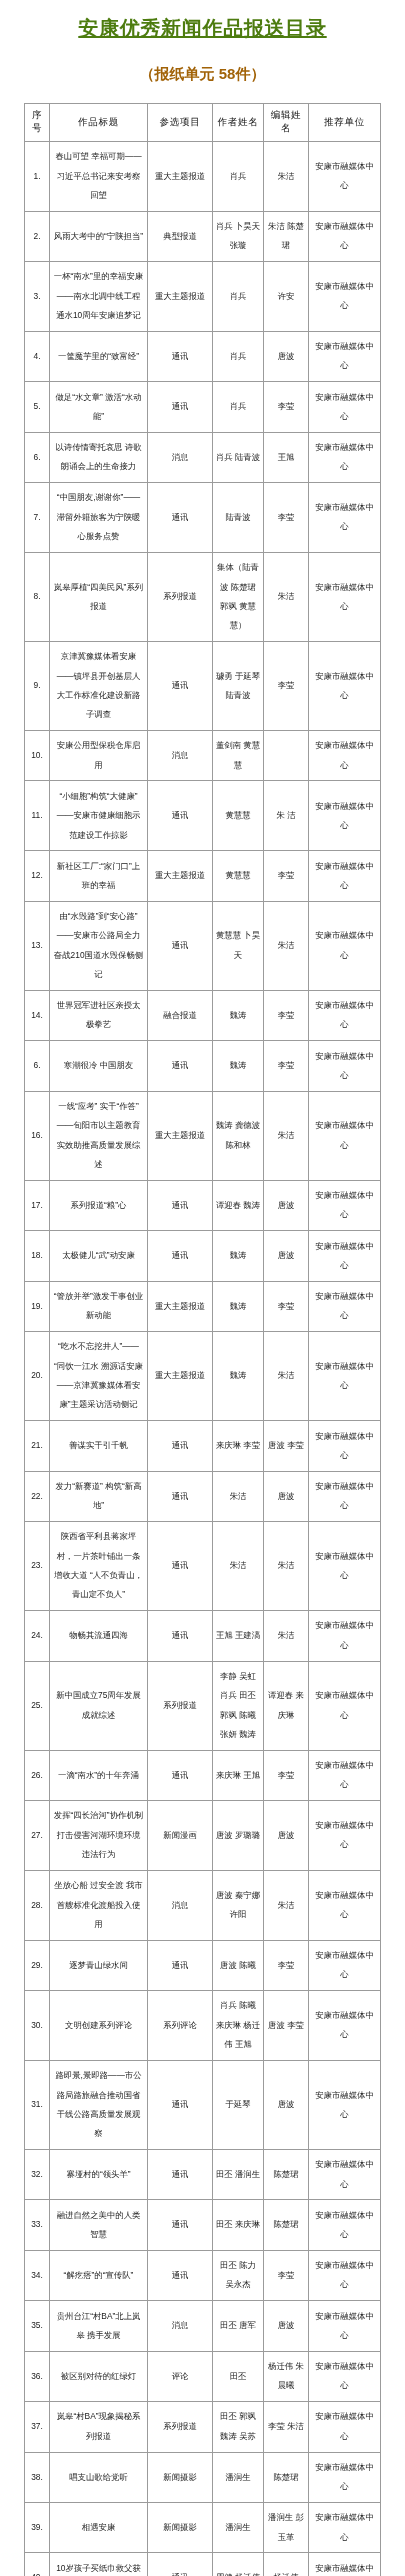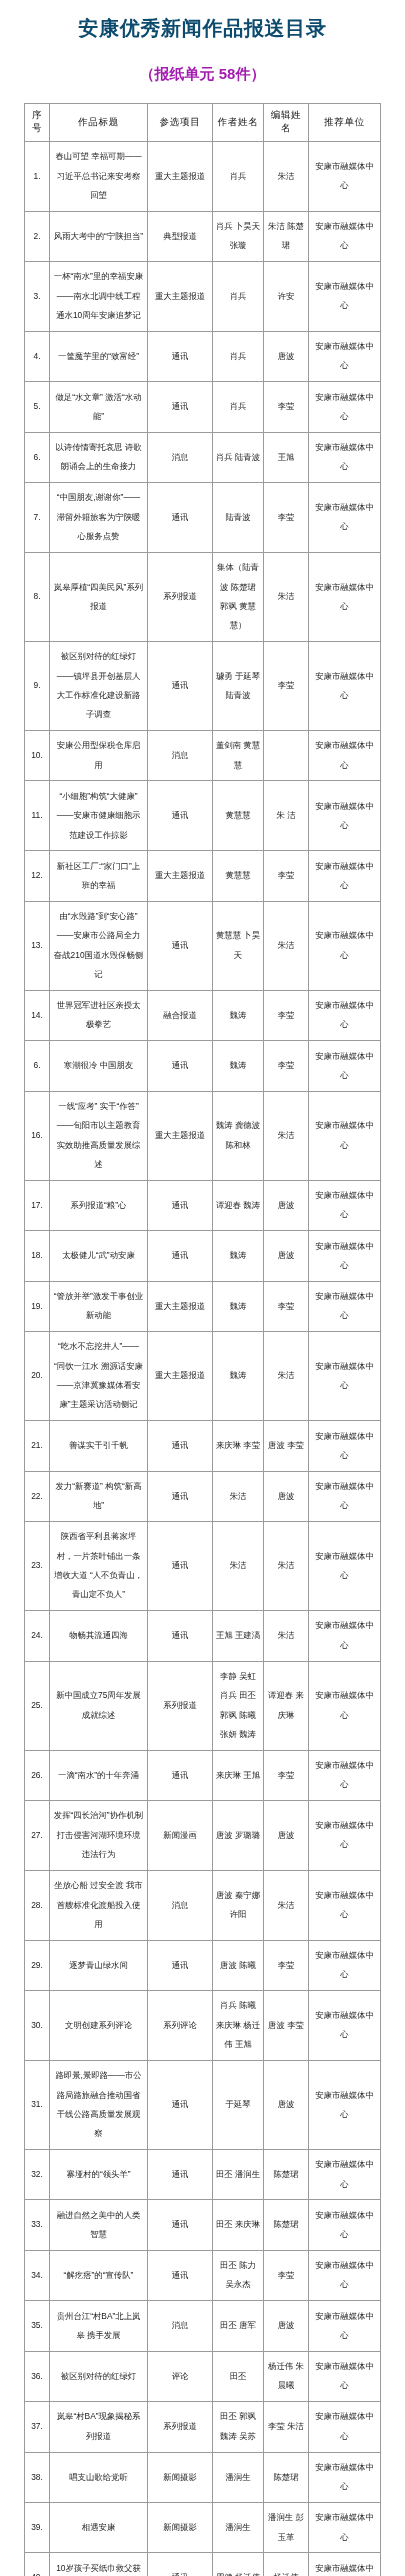--- a/index.html
+++ b/index.html
@@ -4,25 +4,25 @@
 <style>
   html,body{margin:0;padding:0;background:#ffffff;}
   body{
     width:405px;min-height:2576px;margin:0 auto;
     font-family:"Liberation Sans","DejaVu Sans",sans-serif;
     color:#1c1c1c;-webkit-font-smoothing:antialiased;
   }
   .page{padding-top:15px;}
   .doc-title{
     margin:0;text-align:center;
-    font-size:20px;font-weight:700;letter-spacing:0.7px;color:#0c4a6e;
+    font-size:20px;font-weight:700;letter-spacing:0.7px;color:#4d7c0f;text-decoration:underline;
   }
   .doc-subtitle{
     margin-top:23px;text-align:center;
-    font-size:15px;font-weight:600;color:#a21caf;
+    font-size:15px;font-weight:600;color:#a16207;
   }
   table.works{
     margin:19px auto 16px auto;
     border-collapse:collapse;table-layout:fixed;
     width:357px;
   }
   table.works th,table.works td{
     border:0.7px solid #9b9b9b;
     font-weight:400;
     vertical-align:middle;text-align:center;
@@ -134,21 +134,21 @@
         <tr>
     <td class="c-no">8.</td>
     <td class="c-title">岚皋厚植“四美民风”系列报道</td>
     <td class="c-cat">系列报道</td>
     <td class="c-auth">集体（陆青波 陈楚珺 郭飒 黄慧慧）</td>
     <td class="c-edit">朱洁</td>
     <td class="c-unit">安康市融媒体中心</td>
   </tr>
         <tr>
     <td class="c-no">9.</td>
-    <td class="c-title">被区别对待的红绿灯——镇坪县开创基层人大工作标准化建设新路子调查</td>
+    <td class="c-title">京津冀豫媒体看安康——镇坪县开创基层人大工作标准化建设新路子调查</td>
     <td class="c-cat">通讯</td>
     <td class="c-auth">璩勇 于延琴 陆青波</td>
     <td class="c-edit">李莹</td>
     <td class="c-unit">安康市融媒体中心</td>
   </tr>
         <tr>
     <td class="c-no">10.</td>
     <td class="c-title">安康公用型保税仓库启用</td>
     <td class="c-cat">消息</td>
     <td class="c-auth">董剑南 黄慧慧</td>

